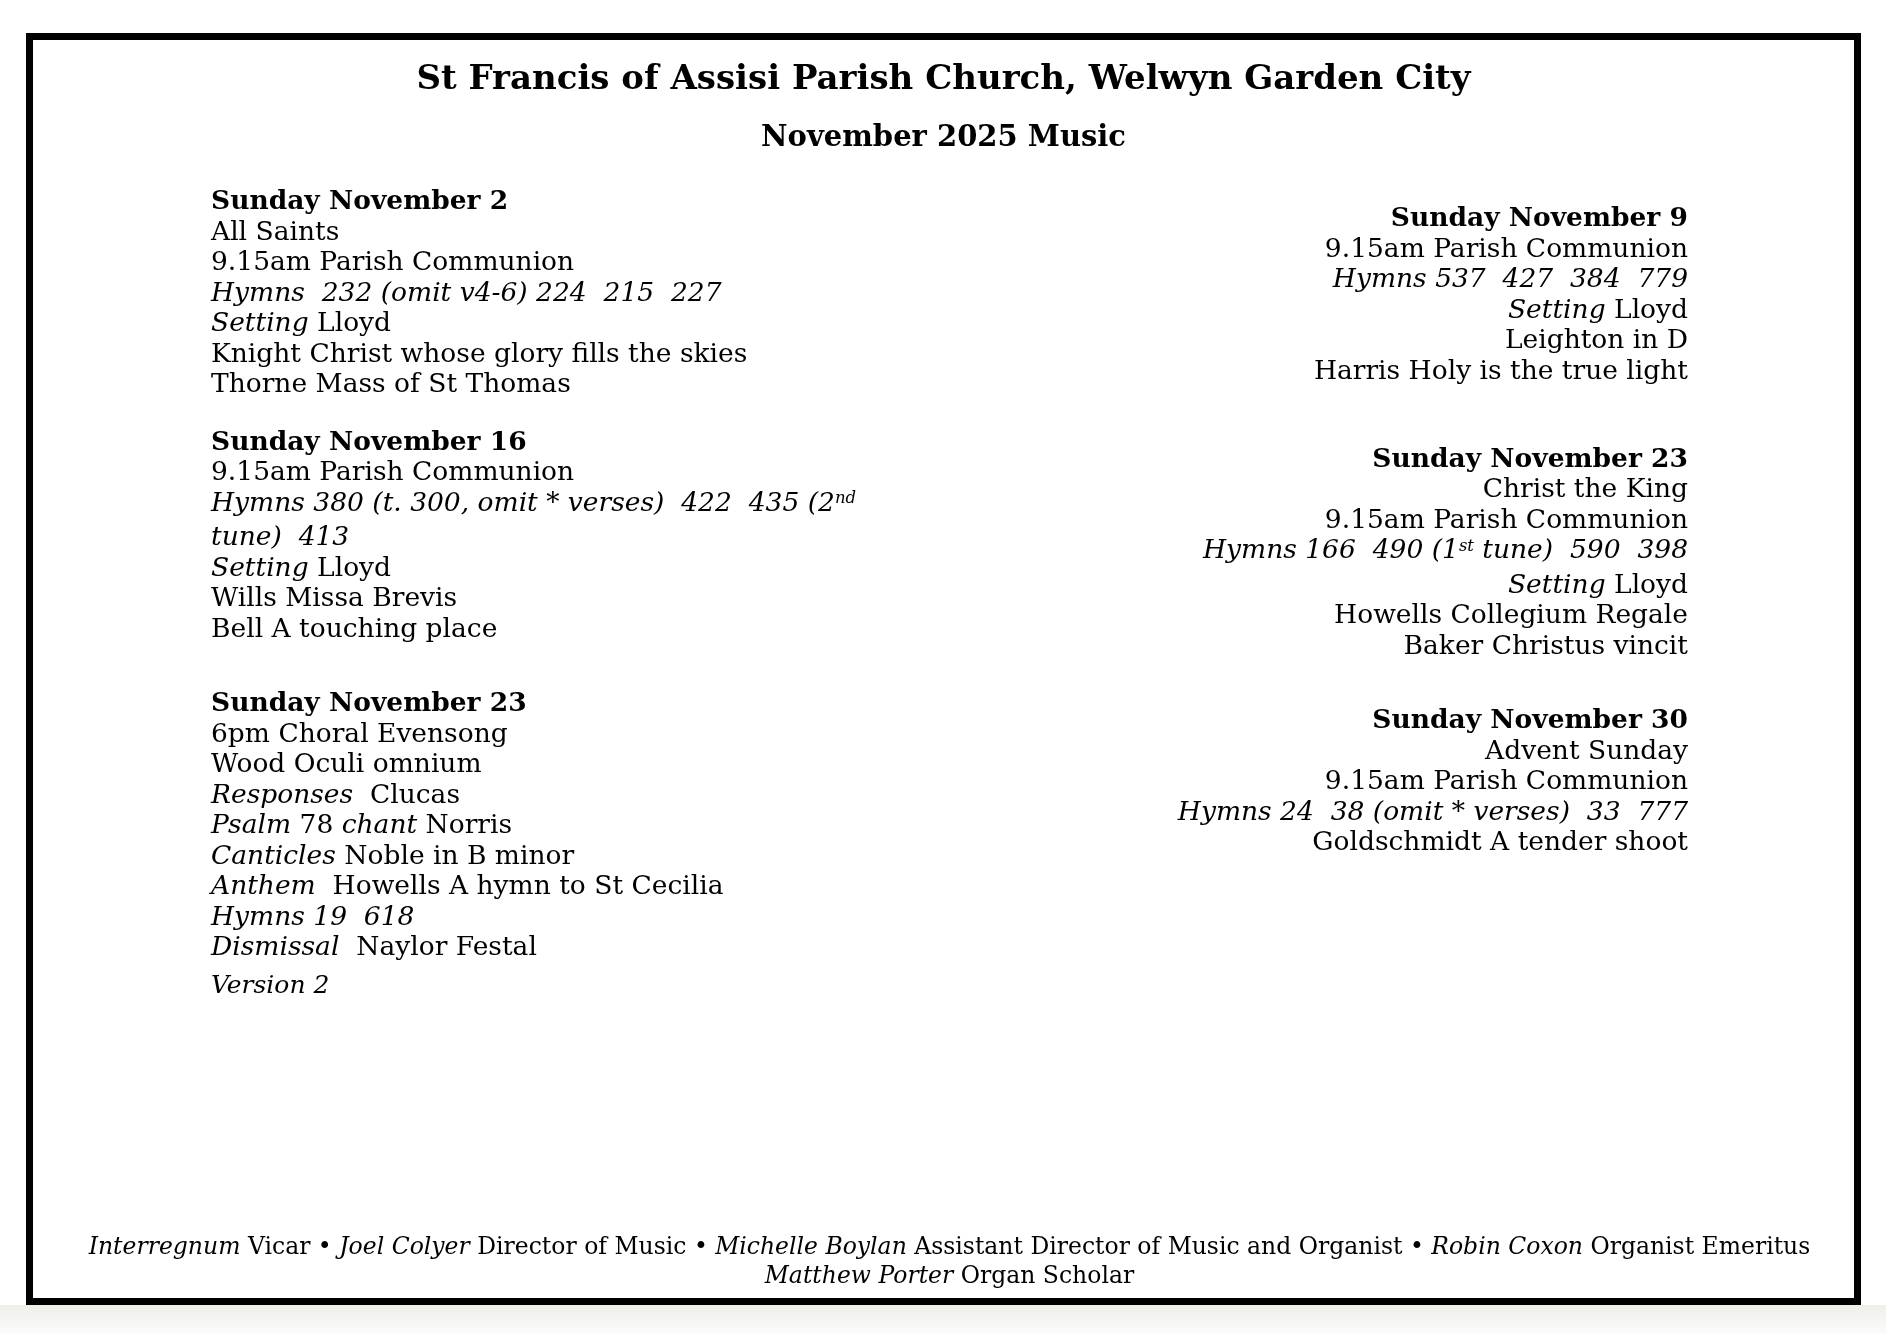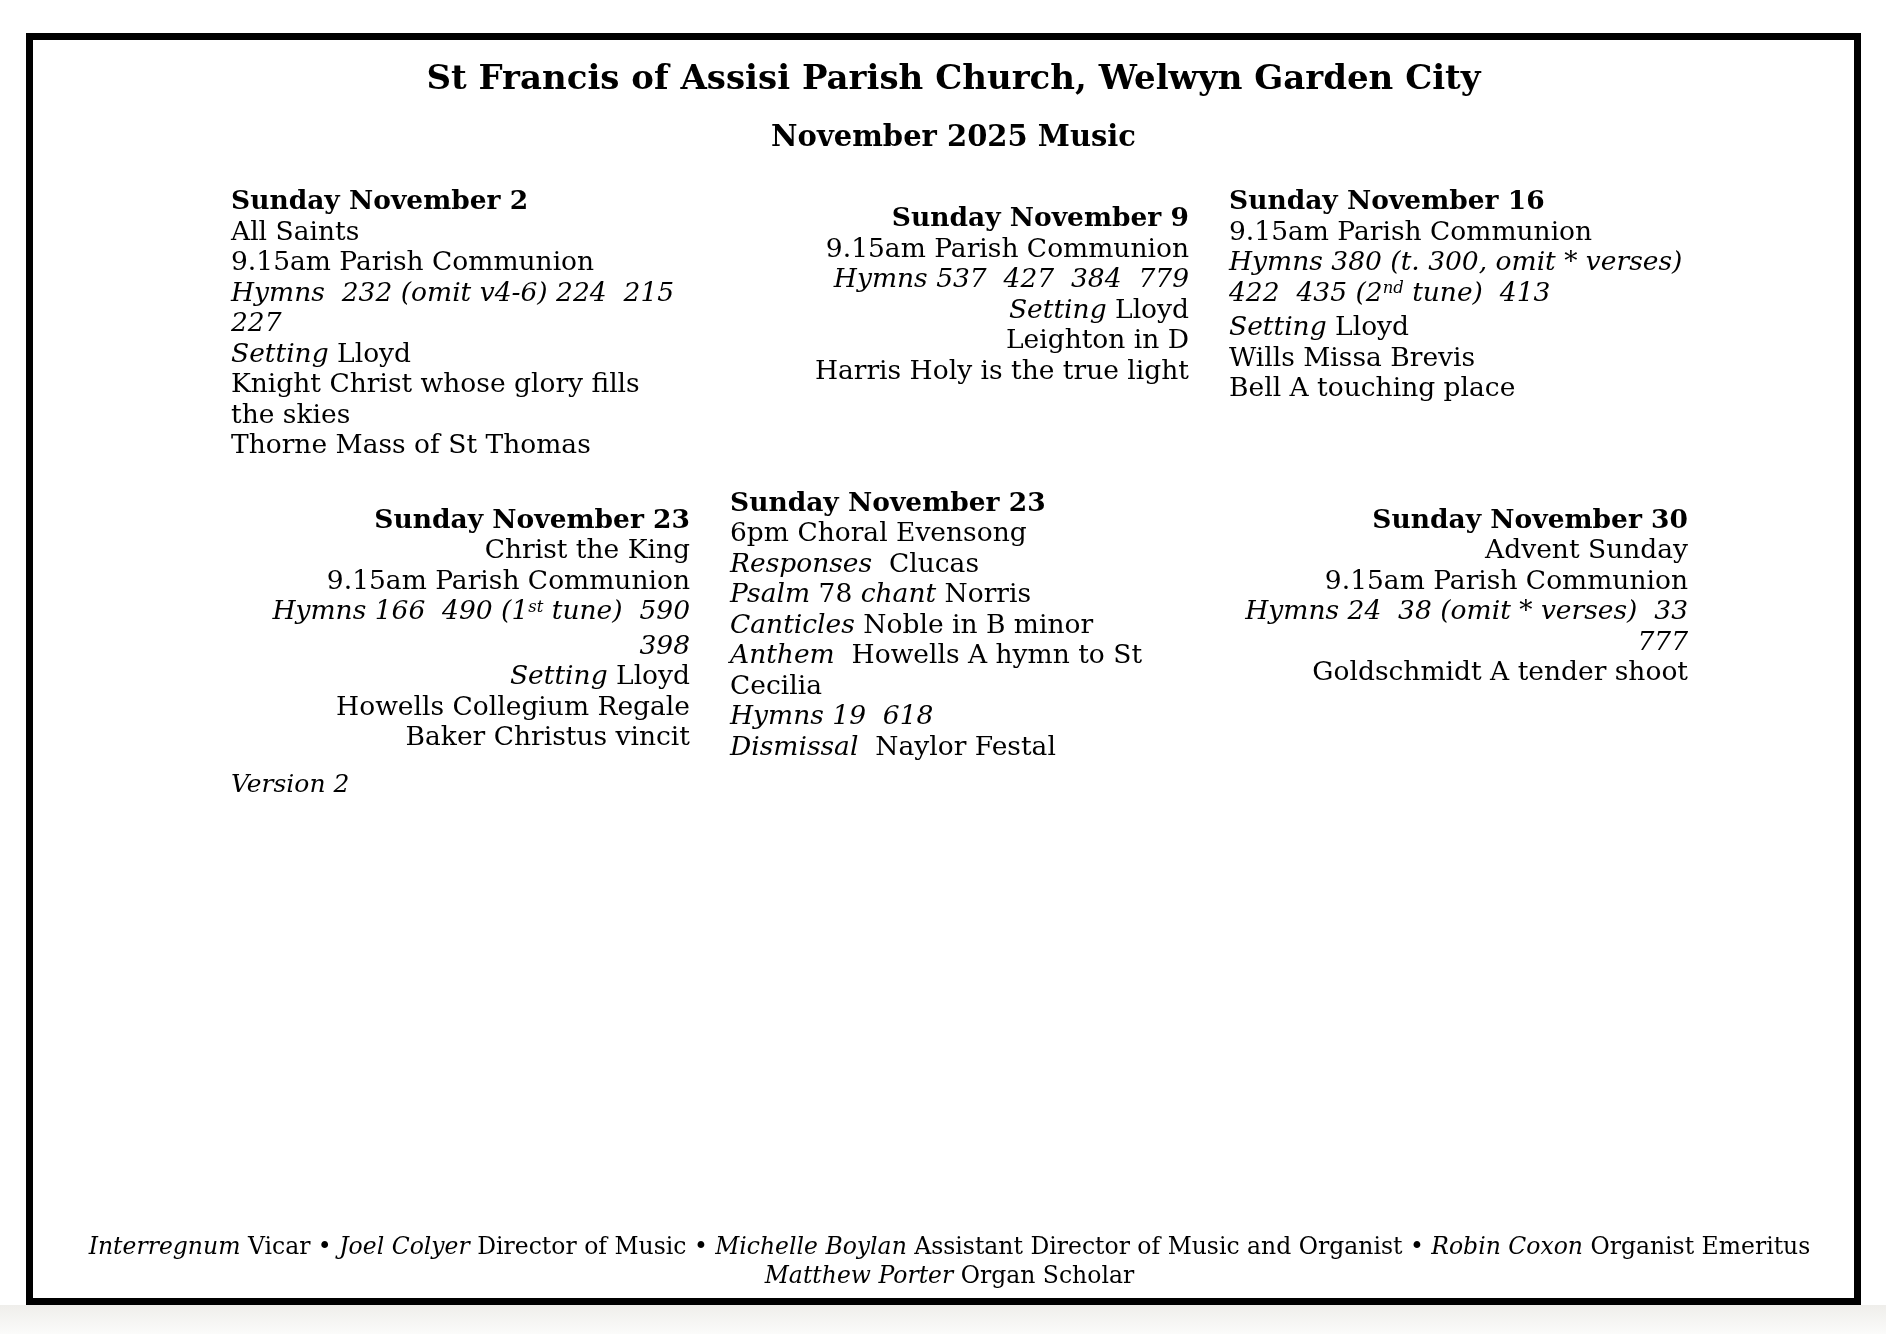--- a/index.html
+++ b/index.html
@@ -17,21 +17,20 @@
   .page {
     position: absolute;
     left: 26px;
     top: 33px;
     width: 1835px;
     height: 1272px;
     box-sizing: border-box;
     border: 7px solid #000;
     background: #ffffff;
     overflow: hidden;
-    padding-left: 20px;
   }
   .below-strip {
     position: absolute;
     left: 0;
     top: 1305px;
     width: 1886px;
     height: 29px;
     background: linear-gradient(#efeeeb, #fbfbfa);
   }
   .title {
@@ -44,21 +43,21 @@
   .subtitle {
     margin: 20px 0 0 0;
     font-size: 29px;
     line-height: 36px;
     font-weight: bold;
     text-align: center;
   }
   .grid {
     margin-top: 31px;
     display: grid;
-    grid-template-columns: 1fr 1fr 1fr;
+    grid-template-columns: 1fr 1fr;
     row-gap: 27px;
     column-gap: 40px;
     padding: 0 166px 0 178px;
   }
   .block { font-size: 26.5px; }
   .block.right { text-align: right; margin-top: 17px; }
   .block .heading {
     font-weight: bold;
     line-height: 30.5px;
     white-space: pre-wrap;
@@ -131,20 +130,21 @@
         <div class="line"><span>Christ the King</span></div>
         <div class="line"><span>9.15am Parish Communion</span></div>
         <div class="line"><span class="i">Hymns 166  490 (1</span><span class="i sup">st</span><span class="i"> tune)  590  398</span></div>
         <div class="line"><span class="i">Setting</span><span> Lloyd</span></div>
         <div class="line"><span>Howells Collegium Regale</span></div>
         <div class="line"><span>Baker Christus vincit</span></div>
       </section>
     <section class="block left">
         <div class="heading">Sunday November 23</div>
         <div class="line"><span>6pm Choral Evensong</span></div>
+        <div class="line"><span>Wood Oculi omnium</span></div>
         <div class="line"><span class="i">Responses</span><span>  Clucas</span></div>
         <div class="line"><span class="i">Psalm</span><span> 78 </span><span class="i">chant</span><span> Norris</span></div>
         <div class="line"><span class="i">Canticles</span><span> Noble in B minor</span></div>
         <div class="line"><span class="i">Anthem</span><span>  Howells A hymn to St Cecilia</span></div>
         <div class="line"><span class="i">Hymns 19  618</span></div>
         <div class="line"><span class="i">Dismissal</span><span>  Naylor Festal</span></div>
       </section>
     <section class="block right">
         <div class="heading">Sunday November 30</div>
         <div class="line"><span>Advent Sunday</span></div>

